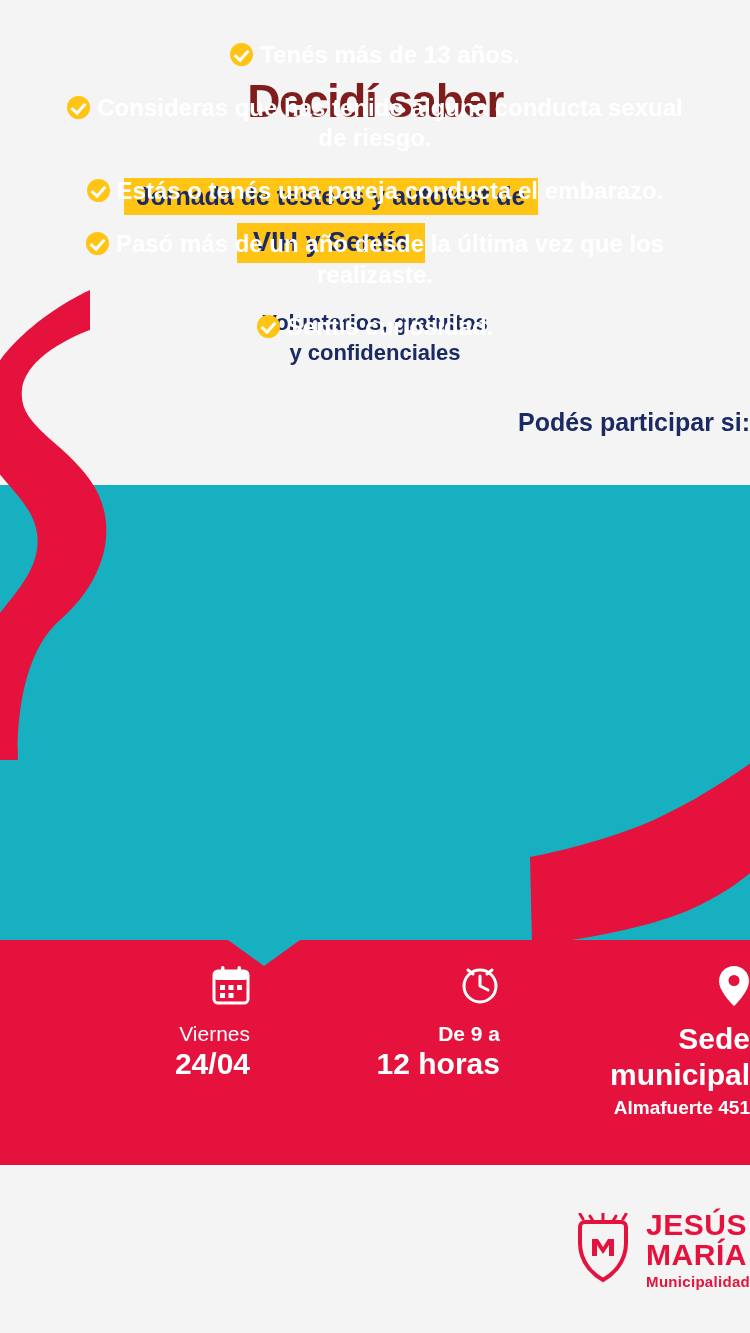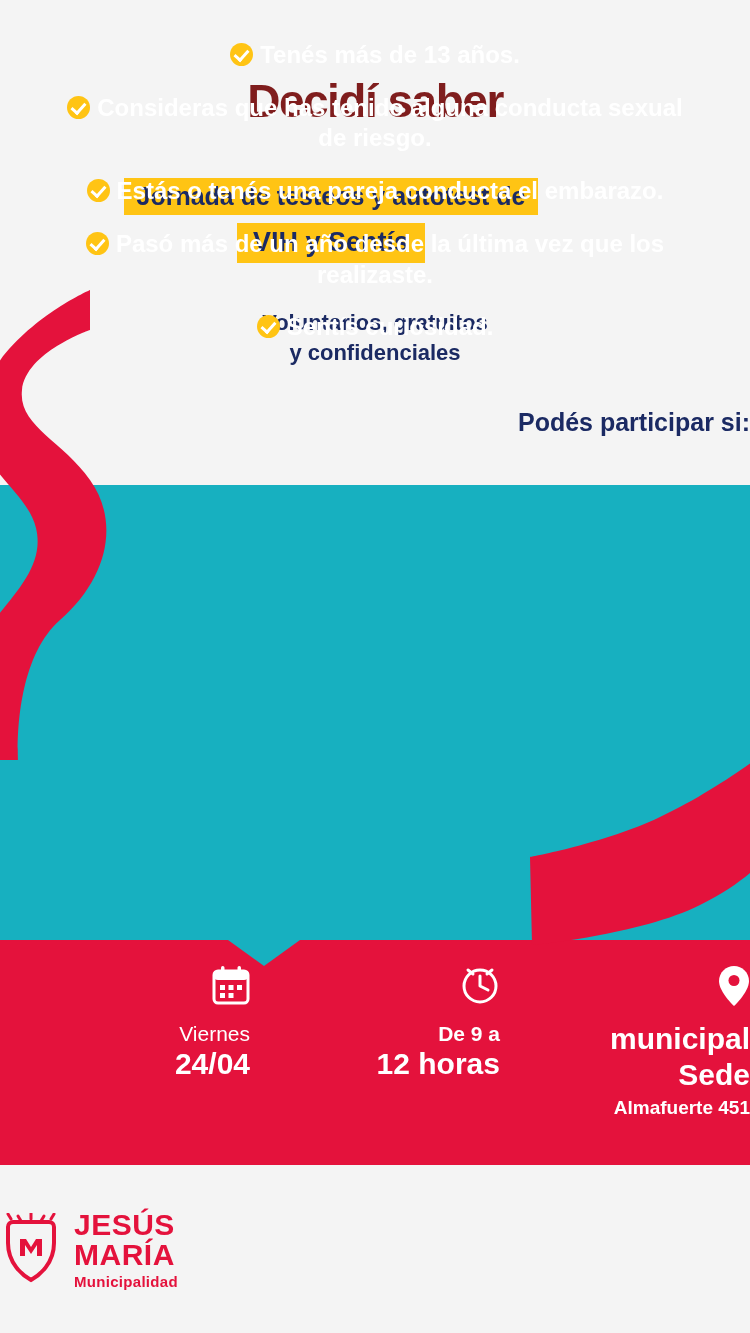--- a/index.html
+++ b/index.html
@@ -221,21 +221,21 @@
   
   .footer {
     position: absolute;
     top: 1165px;
     left: 0;
     width: 750px;
     height: 168px;
     background: #f4f4f4;
     display: flex;
     align-items: center;
-    justify-content: flex-start;
+    justify-content: flex-end;
     z-index: 2;
   }
   .logo {
     display: flex;
     align-items: center;
     gap: 12px;
   }
   .logo-mark {
     width: 62px;
     height: 72px;
@@ -346,22 +346,22 @@
       <div class="l2">12 horas</div>
     </div>
 
     <div class="col">
       <span class="ico">
         <svg width="32" height="42" viewBox="0 0 32 42">
           <path d="M16 1 C7.7 1 1 7.7 1 16 C1 27 16 41 16 41 C16 41 31 27 31 16 C31 7.7 24.3 1 16 1 Z" fill="#ffffff"></path>
           <circle cx="16" cy="15.5" r="5.5" fill="#e4123c"></circle>
         </svg>
       </span>
+      <div class="l2">Sede</div>
       <div class="l2">municipal</div>
-      <div class="l2">Sede</div>
       <div class="l3">Almafuerte 451</div>
     </div>
 
   </div>
 
   <div class="footer">
     <div class="logo">
       <span class="logo-mark">
         <svg width="62" height="72" viewBox="0 0 62 72">
           <path d="M8 30 L8 14 C8 11 10 9 13 9 L49 9 C52 9 54 11 54 14 L54 30 C54 50 40 62 31 67 C22 62 8 50 8 30 Z" fill="none" stroke="#e4123c" stroke-width="4"></path>

